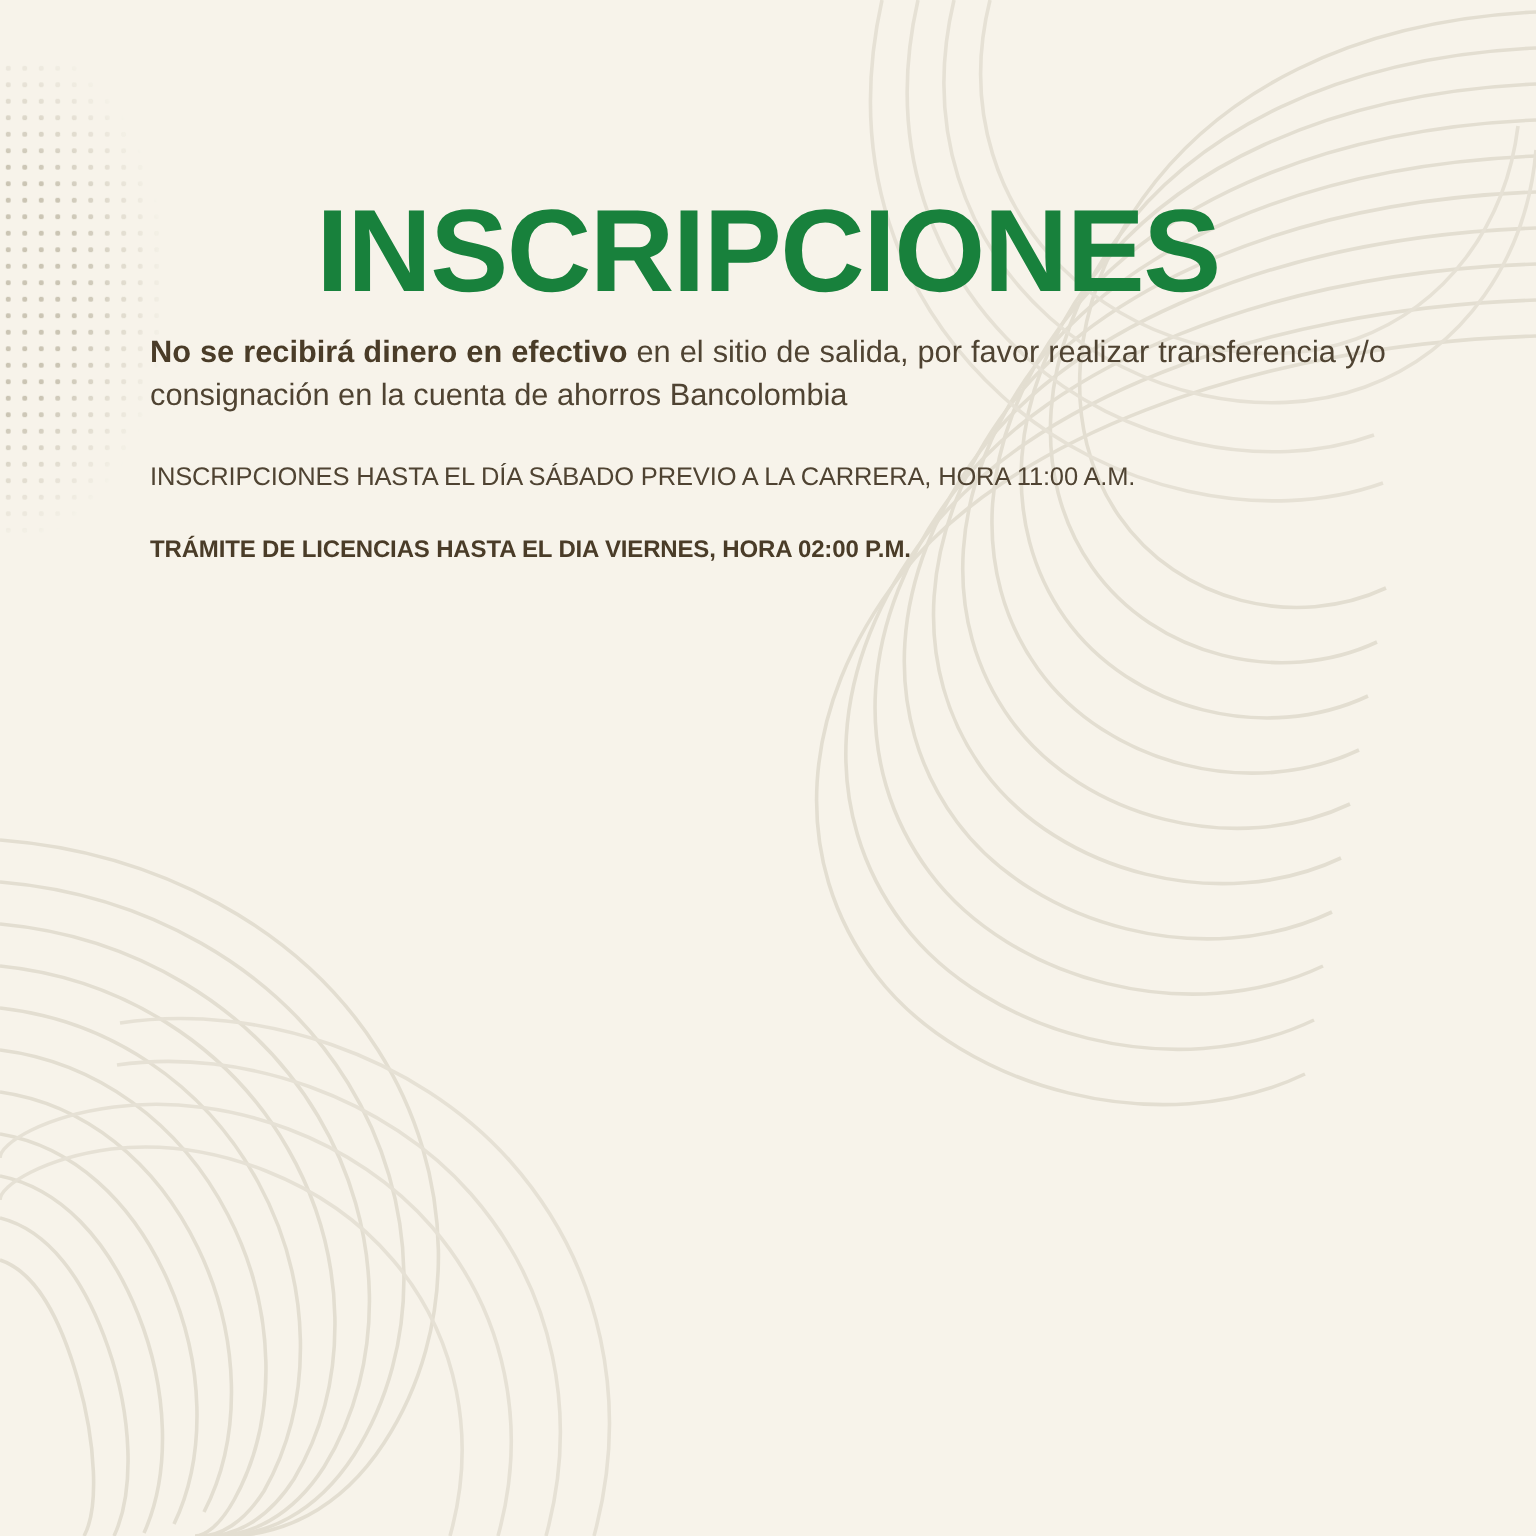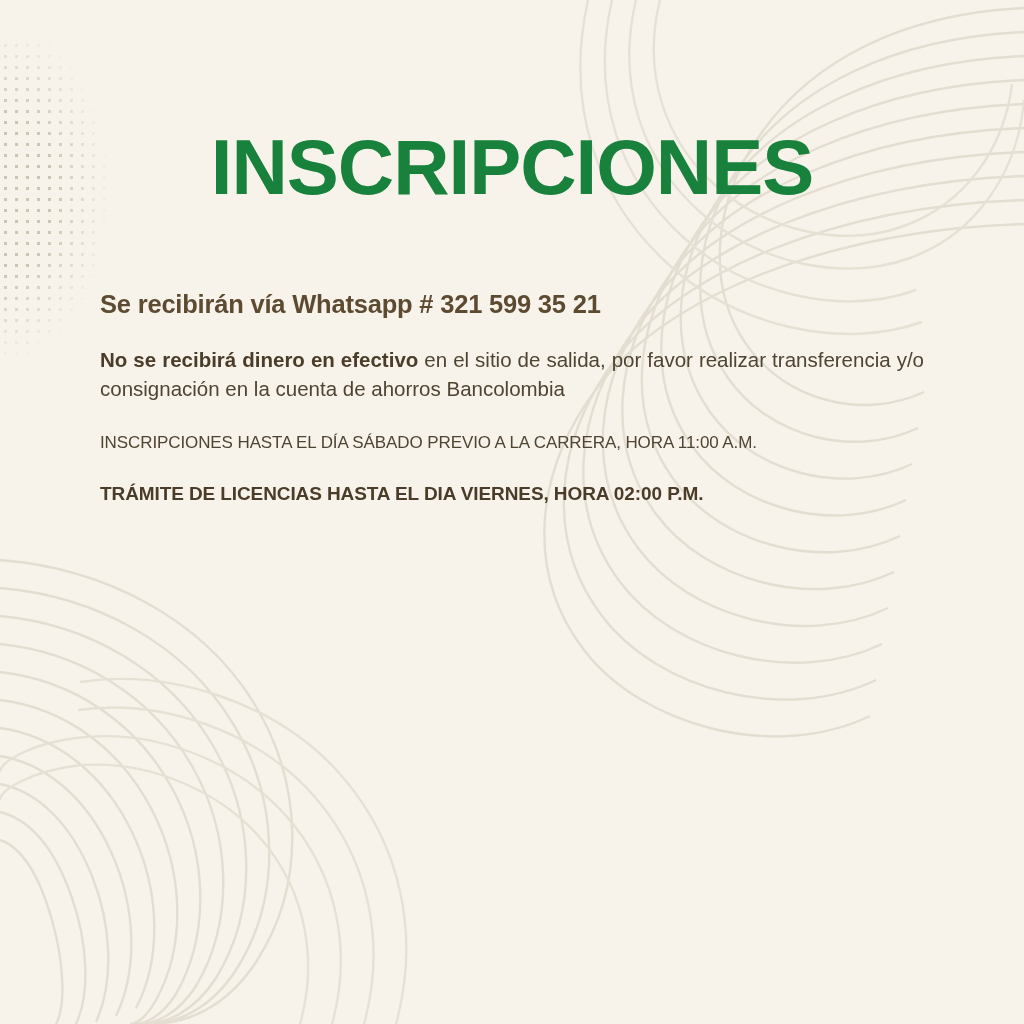--- a/index.html
+++ b/index.html
@@ -91,21 +91,21 @@
 
   .line-deadline {
     margin-top: 30px;
     font-size: 17px;
     color: #4f4332;
     letter-spacing: -0.1px;
   }
 
   .line-licencias {
     margin-top: 30px;
-    font-size: 19px;
+    font-size: 16px;
     font-weight: bold;
     color: #4a3c28;
     letter-spacing: -0.1px;
   }
 </style>
 </head>
 <body>
 
 <div class="poster">
 
@@ -155,21 +155,20 @@
       </g>
     </svg>
   </div>
 
   <div class="dots"></div>
 
   <div class="content">
 
     <h1 class="title">INSCRIPCIONES</h1>
 
-    <p class="line-whatsapp">Se recibirán vía Whatsapp # 321 599 35 21</p>
 
     <p class="para-cash">
       <b>No se recibirá dinero en efectivo</b><span> en el sitio de salida, por favor realizar transferencia y/o consignación en la cuenta de  ahorros Bancolombia</span>
     </p>
 
     <p class="line-deadline">INSCRIPCIONES HASTA EL DÍA SÁBADO PREVIO A LA CARRERA, HORA 11:00 A.M.</p>
 
     <p class="line-licencias">TRÁMITE DE LICENCIAS HASTA EL DIA VIERNES, HORA 02:00 P.M.</p>
 
   </div>

